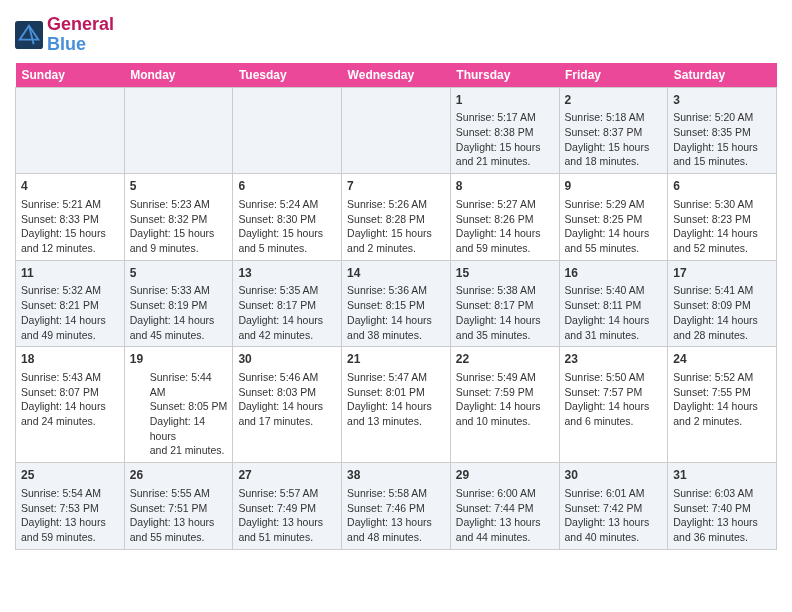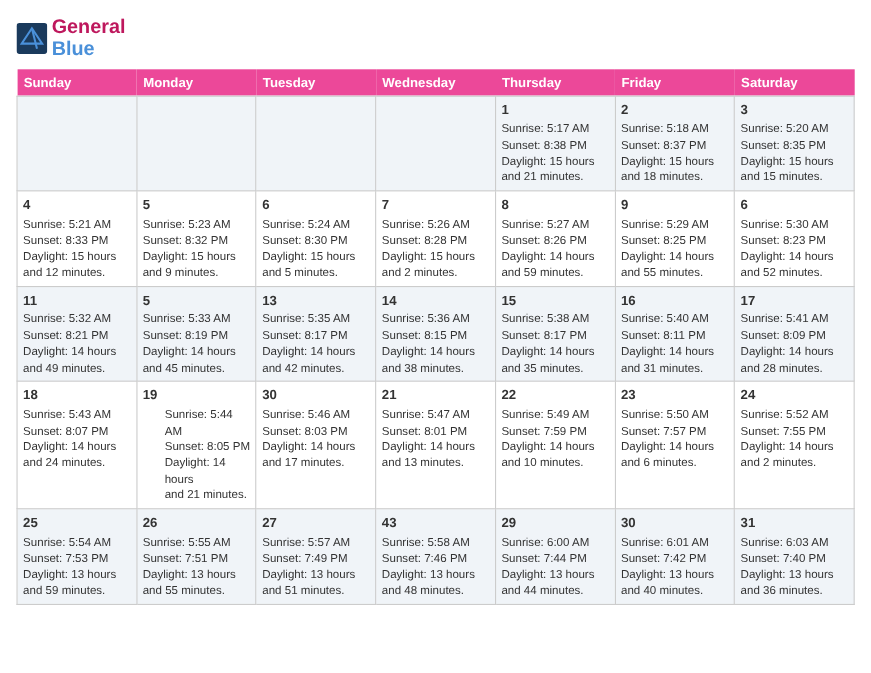--- a/index.html
+++ b/index.html
@@ -322,21 +322,21 @@
 and 55 minutes.</div>
         </td>
         <td>
           <span class="day-number">27</span>
           <div class="day-detail" style="white-space: pre-line;">Sunrise: 5:57 AM
 Sunset: 7:49 PM
 Daylight: 13 hours
 and 51 minutes.</div>
         </td>
         <td>
-          <span class="day-number">43</span>
+          <span class="day-number">38</span>
           <div class="day-detail" style="white-space: pre-line;">Sunrise: 5:58 AM
 Sunset: 7:46 PM
 Daylight: 13 hours
 and 48 minutes.</div>
         </td>
         <td>
           <span class="day-number">29</span>
           <div class="day-detail" style="white-space: pre-line;">Sunrise: 6:00 AM
 Sunset: 7:44 PM
 Daylight: 13 hours

